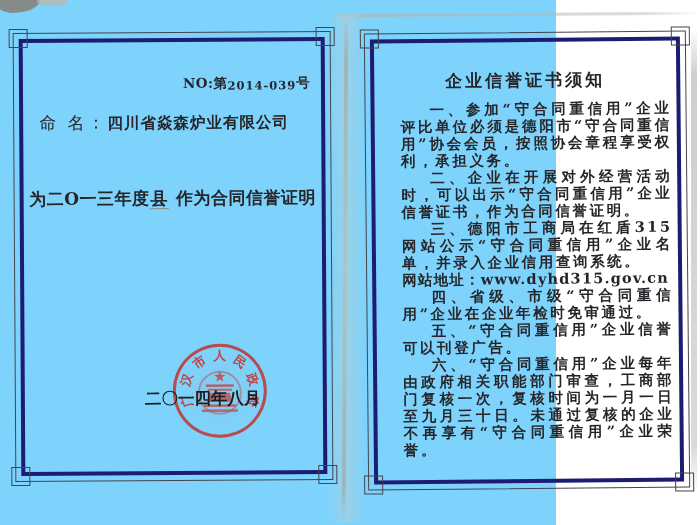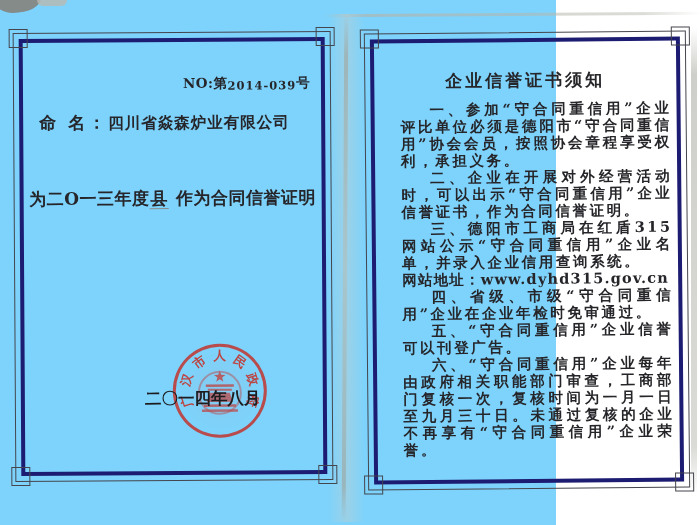--- a/index.html
+++ b/index.html
@@ -31,21 +31,21 @@
   .corner{position:absolute;width:19px;height:19px;border:1.5px solid #45454d;background:transparent;}
   .corner.tl{left:-14px;top:-14px;}
   .corner.tr{right:-14px;top:-14px;}
   .corner.bl{left:-14px;bottom:-14px;}
   .corner.br{right:-14px;bottom:-14px;}
 
   
   .serial{position:absolute;left:170px;top:43px;font-weight:bold;font-size:13.5px;letter-spacing:.5px;white-space:nowrap;}
   .serial-num{display:inline-block;font-size:11.5px;transform:translateY(2px);letter-spacing:1px;}
   .name-line{position:absolute;left:26px;top:79px;white-space:nowrap;}
-  .name-label{font-weight:bold;font-size:17px;letter-spacing:3px;}
+  .name-label{font-weight:normal;font-size:17px;letter-spacing:3px;}
   .company{font-weight:bold;font-size:15.5px;letter-spacing:1px;}
   .award-line{position:absolute;left:0;top:155px;width:100%;text-align:center;font-weight:bold;
               font-size:17px;letter-spacing:.5px;white-space:nowrap;}
   .award-level{border-bottom:1.5px solid #8a8a88;padding:0 1px;margin-right:7px;}
   .issue{position:absolute;left:42px;top:270px;font-weight:bold;font-size:16px;letter-spacing:1.5px;}
   .issue-date{position:absolute;left:130px;top:356px;font-weight:bold;font-size:16.5px;letter-spacing:0;
               color:#1d1d20;z-index:3;white-space:nowrap;}
   .validity{position:absolute;left:110px;top:400px;font-weight:bold;font-size:14.5px;letter-spacing:.5px;}
 
   

